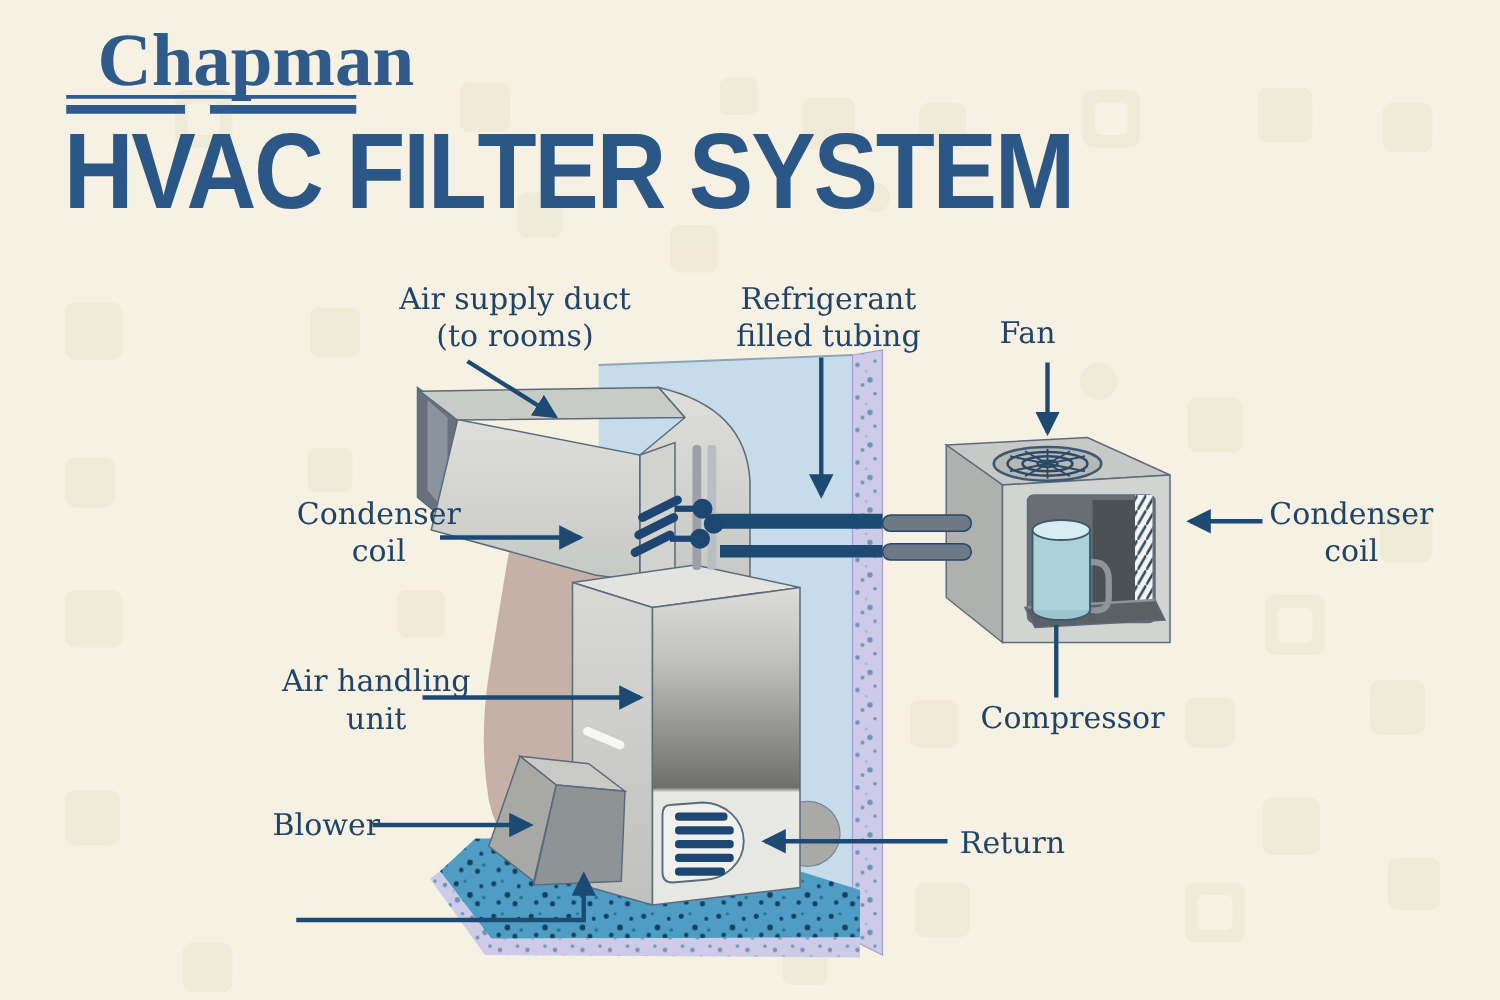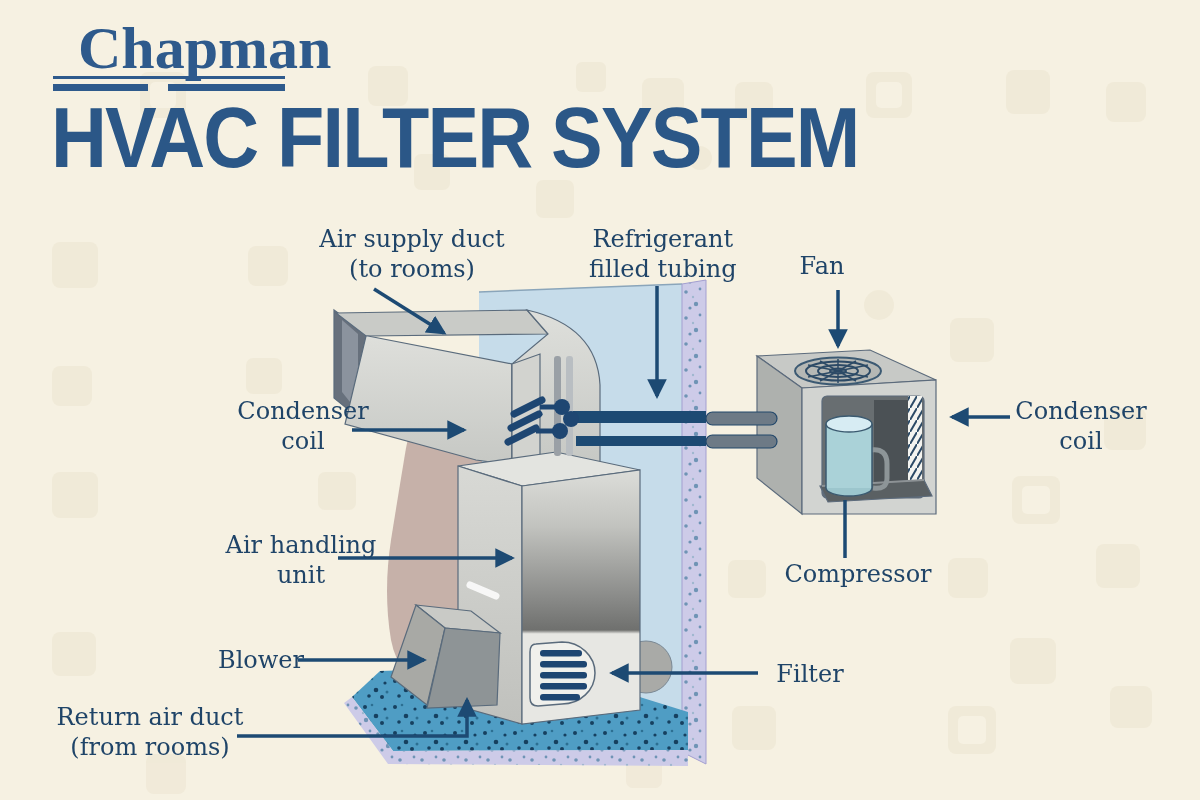--- a/index.html
+++ b/index.html
@@ -245,16 +245,14 @@
 filled tubing</div>
   <div class="diagram-label center" style="left:822px;top:251px">Fan</div>
   <div class="diagram-label center" style="left:1081px;top:396px">Condenser
 coil</div>
   <div class="diagram-label center" style="left:303px;top:396px">Condenser
 coil</div>
   <div class="diagram-label center" style="left:301px;top:530px">Air handling
 unit</div>
   <div class="diagram-label center" style="left:858px;top:559px">Compressor</div>
   <div class="diagram-label center" style="left:261px;top:645px">Blower</div>
-  <div class="diagram-label center" style="left:810px;top:659px">Filter</div>
-  <div class="diagram-label center" style="left:150px;top:702px">Return air duct
-(from rooms)</div>
+  <div class="diagram-label center" style="left:810px;top:659px">Return</div>
 </div>
 
 </body></html>

